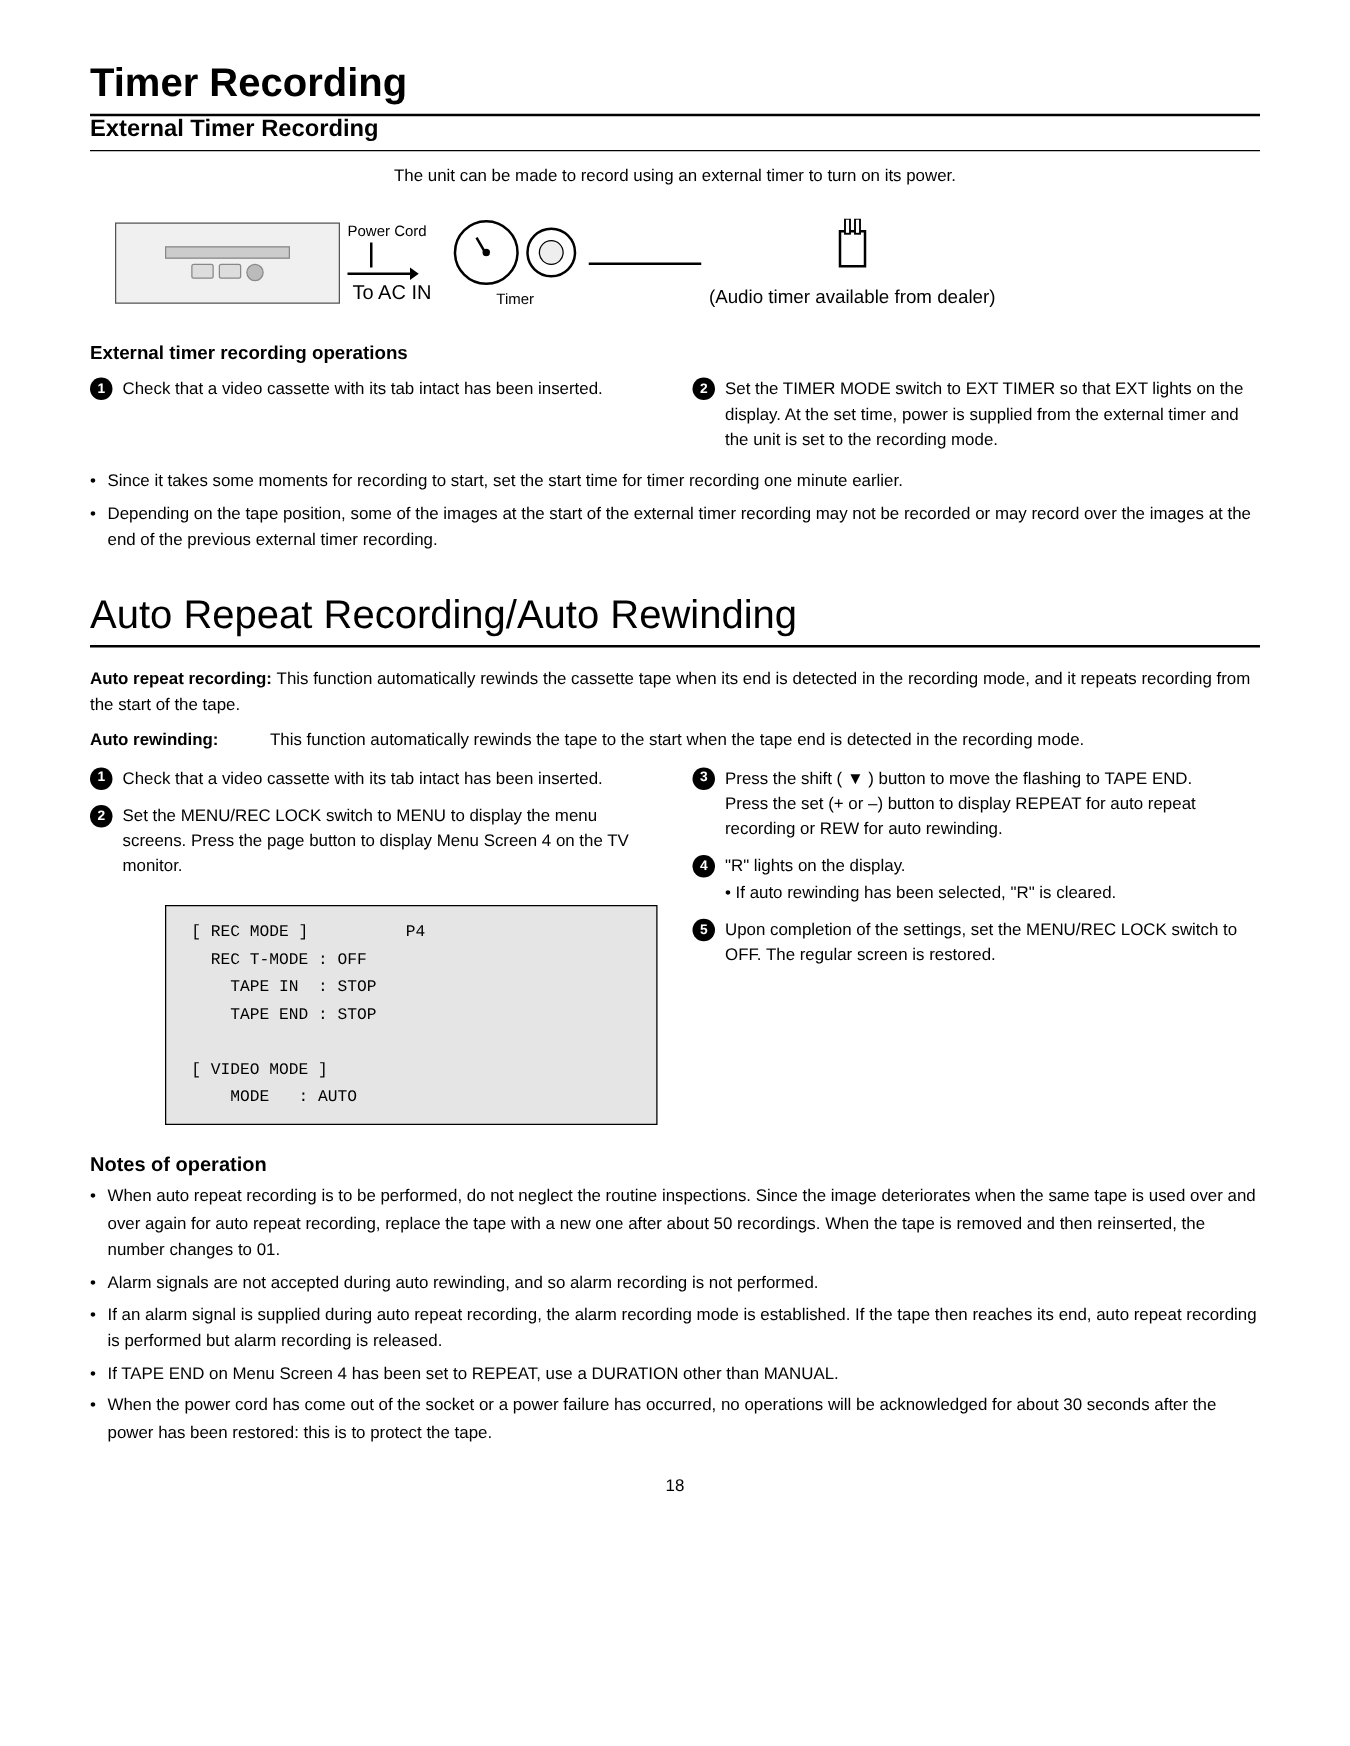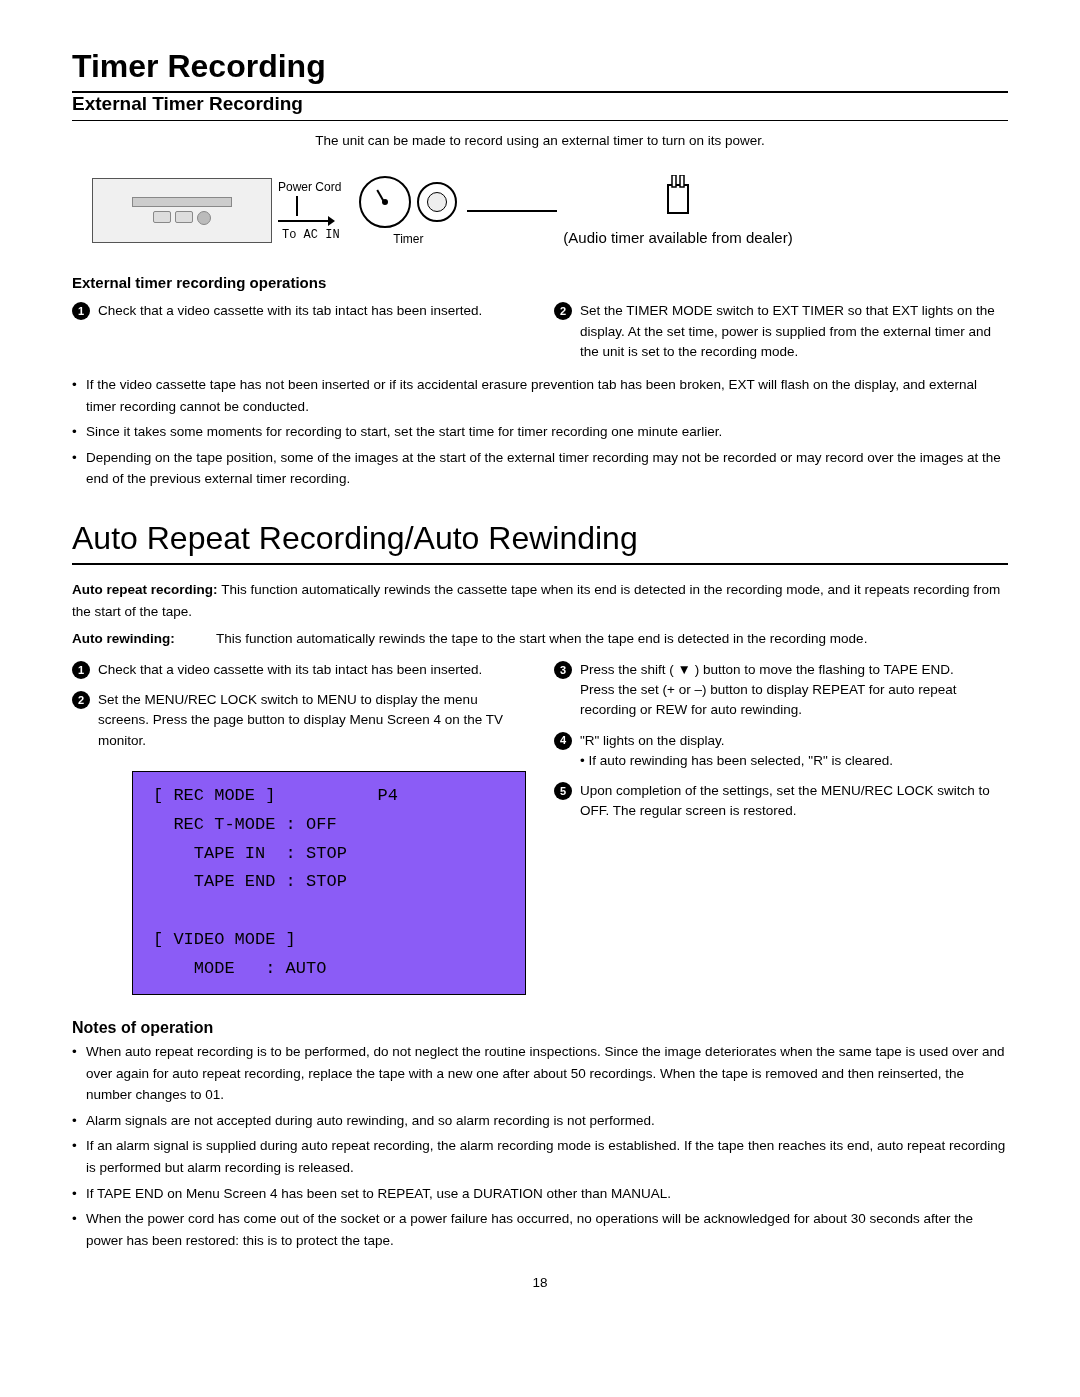--- a/index.html
+++ b/index.html
@@ -211,26 +211,26 @@
       font-weight: normal;
       border-bottom: 2.5px solid #000;
       padding-bottom: 6px;
       margin-bottom: 14px;
       margin-top: 30px;
     }
     
     .menu-screen-box {
       border: 1.5px solid #000;
       font-family: 'Courier New', monospace;
-      font-size: 17px;
+      font-size: 13px;
       padding: 10px 20px;
       display: inline-block;
       margin: 10px 0 14px 60px;
       line-height: 1.7;
-      background: #8b5cf6;
+      background: #e5e5e5;
     }
     .menu-line {
       white-space: pre;
     }
     .notes-title {
       font-weight: bold;
       font-size: 16px;
       margin-bottom: 4px;
     }
     .page-number {
@@ -277,21 +277,21 @@
 
   <div style="position:relative; display:flex; flex-direction:column; align-items:flex-start; margin-left:6px;">
     <span class="power-cord-label" style="position:relative; top:0; left:0; margin-bottom:2px; font-size:12px;">Power Cord</span>
     <div style="display:flex; align-items:center;">
       <div style="width:2px; height:20px; background:#000; margin-left:18px;"></div>
     </div>
     <div style="display:flex; align-items:center;">
       <div style="width:50px; height:2px; background:#000;"></div>
       <div style="border-top: 5px solid transparent; border-bottom: 5px solid transparent; border-left: 7px solid #000;"></div>
     </div>
-    <span style="font-size:12px; margin-left:4px; margin-top:2px;font-family:Liberation Mono, monospace;">To AC IN</span>
+    <span style="font-size:16px; margin-left:4px; margin-top:2px;">To AC IN</span>
   </div>
 
   <div class="timer-device-area" style="margin-left:18px;">
     <div class="timer-device">
 
       <div class="timer-face">
         <div class="timer-hand"></div>
       </div>
 
       <div class="timer-knob-device">
@@ -324,21 +324,20 @@
     <div class="step-num-filled">1</div>
     <div>Check that a video cassette with its tab intact has been inserted.</div>
   </div>
   <div class="step-item">
     <div class="step-num-filled">2</div>
     <div>Set the TIMER MODE switch to EXT TIMER so that EXT lights on the display. At the set time, power is supplied from the external timer and the unit is set to the recording mode.</div>
   </div>
 </div>
 
 <ul class="bullet-list">
-  <li>If the video cassette tape has not been inserted or if its accidental erasure prevention tab has been broken, EXT will flash on the display, and external timer recording cannot be conducted.</li>
   <li>Since it takes some moments for recording to start, set the start time for timer recording one minute earlier.</li>
   <li>Depending on the tape position, some of the images at the start of the external timer recording may not be recorded or may record over the images at the end of the previous external timer recording.</li>
 </ul>
 
 <h1 class="page-title-2">Auto Repeat Recording/Auto Rewinding</h1>
 
 <div style="margin-bottom:10px; line-height:1.6;">
   <p>
     <strong>Auto repeat recording:</strong>&nbsp;<span>This function automatically rewinds the cassette tape when its end is detected in the recording mode, and it repeats recording from the start of the tape.</span>
   </p>

